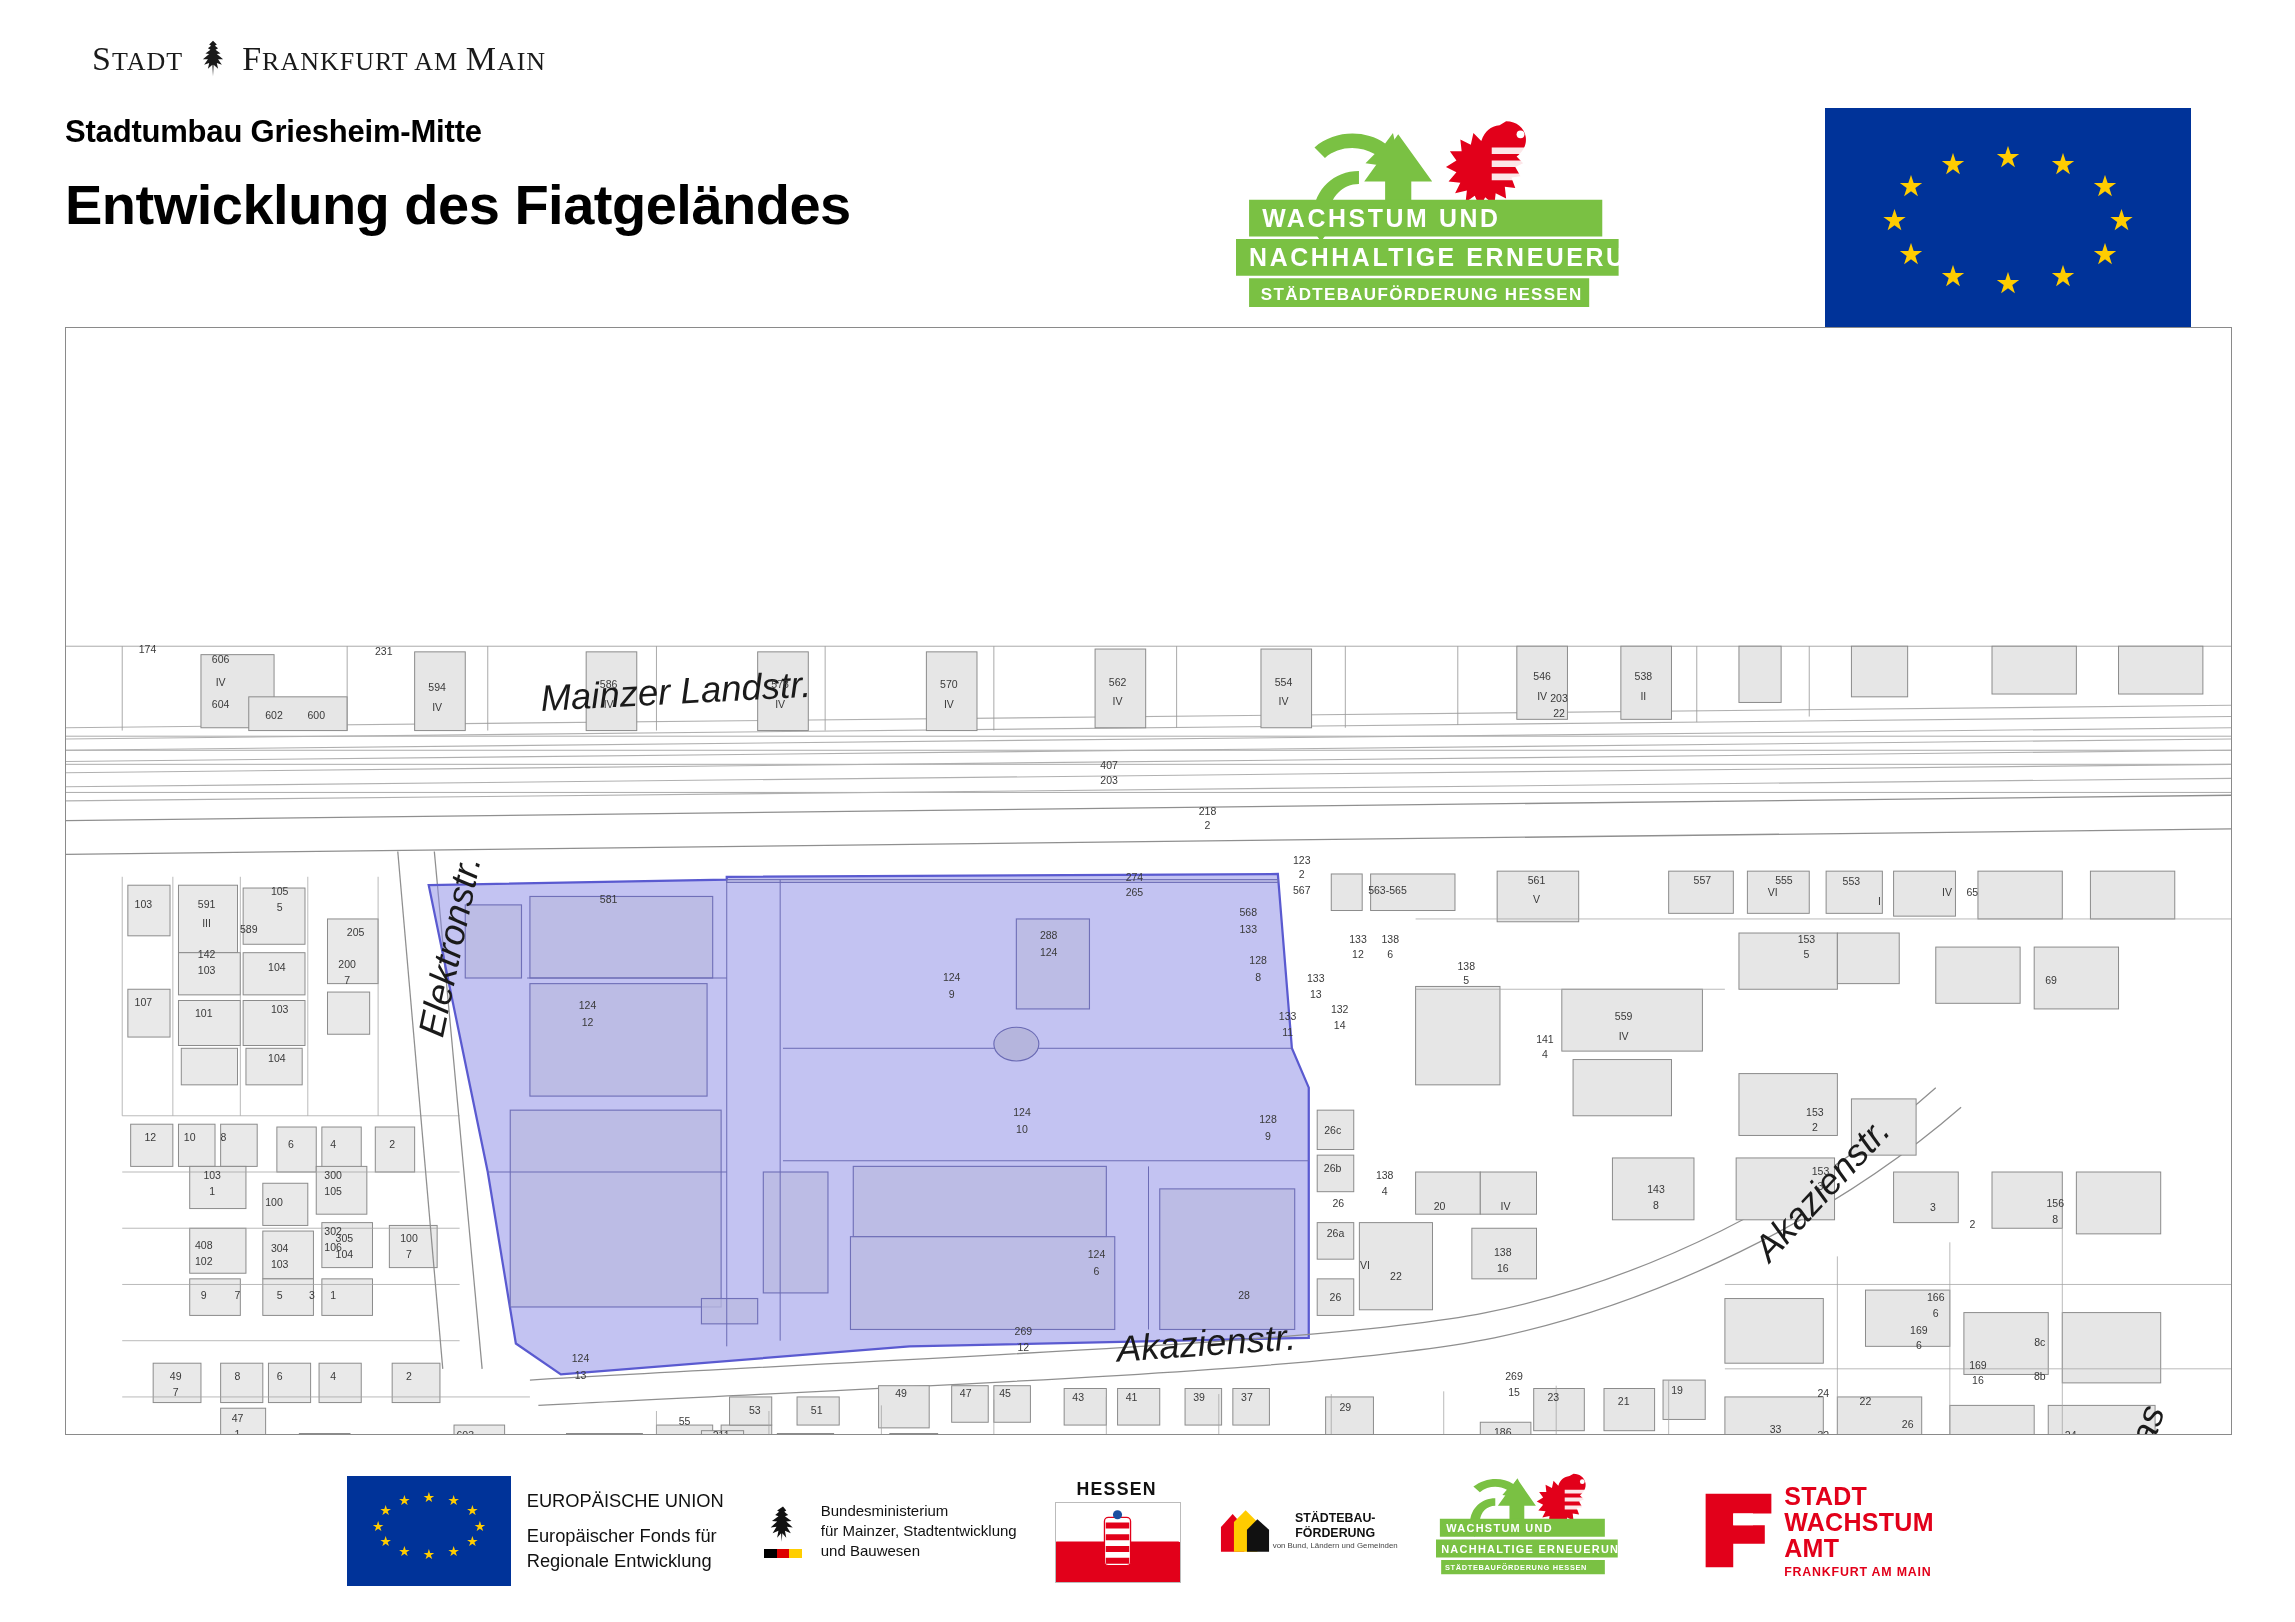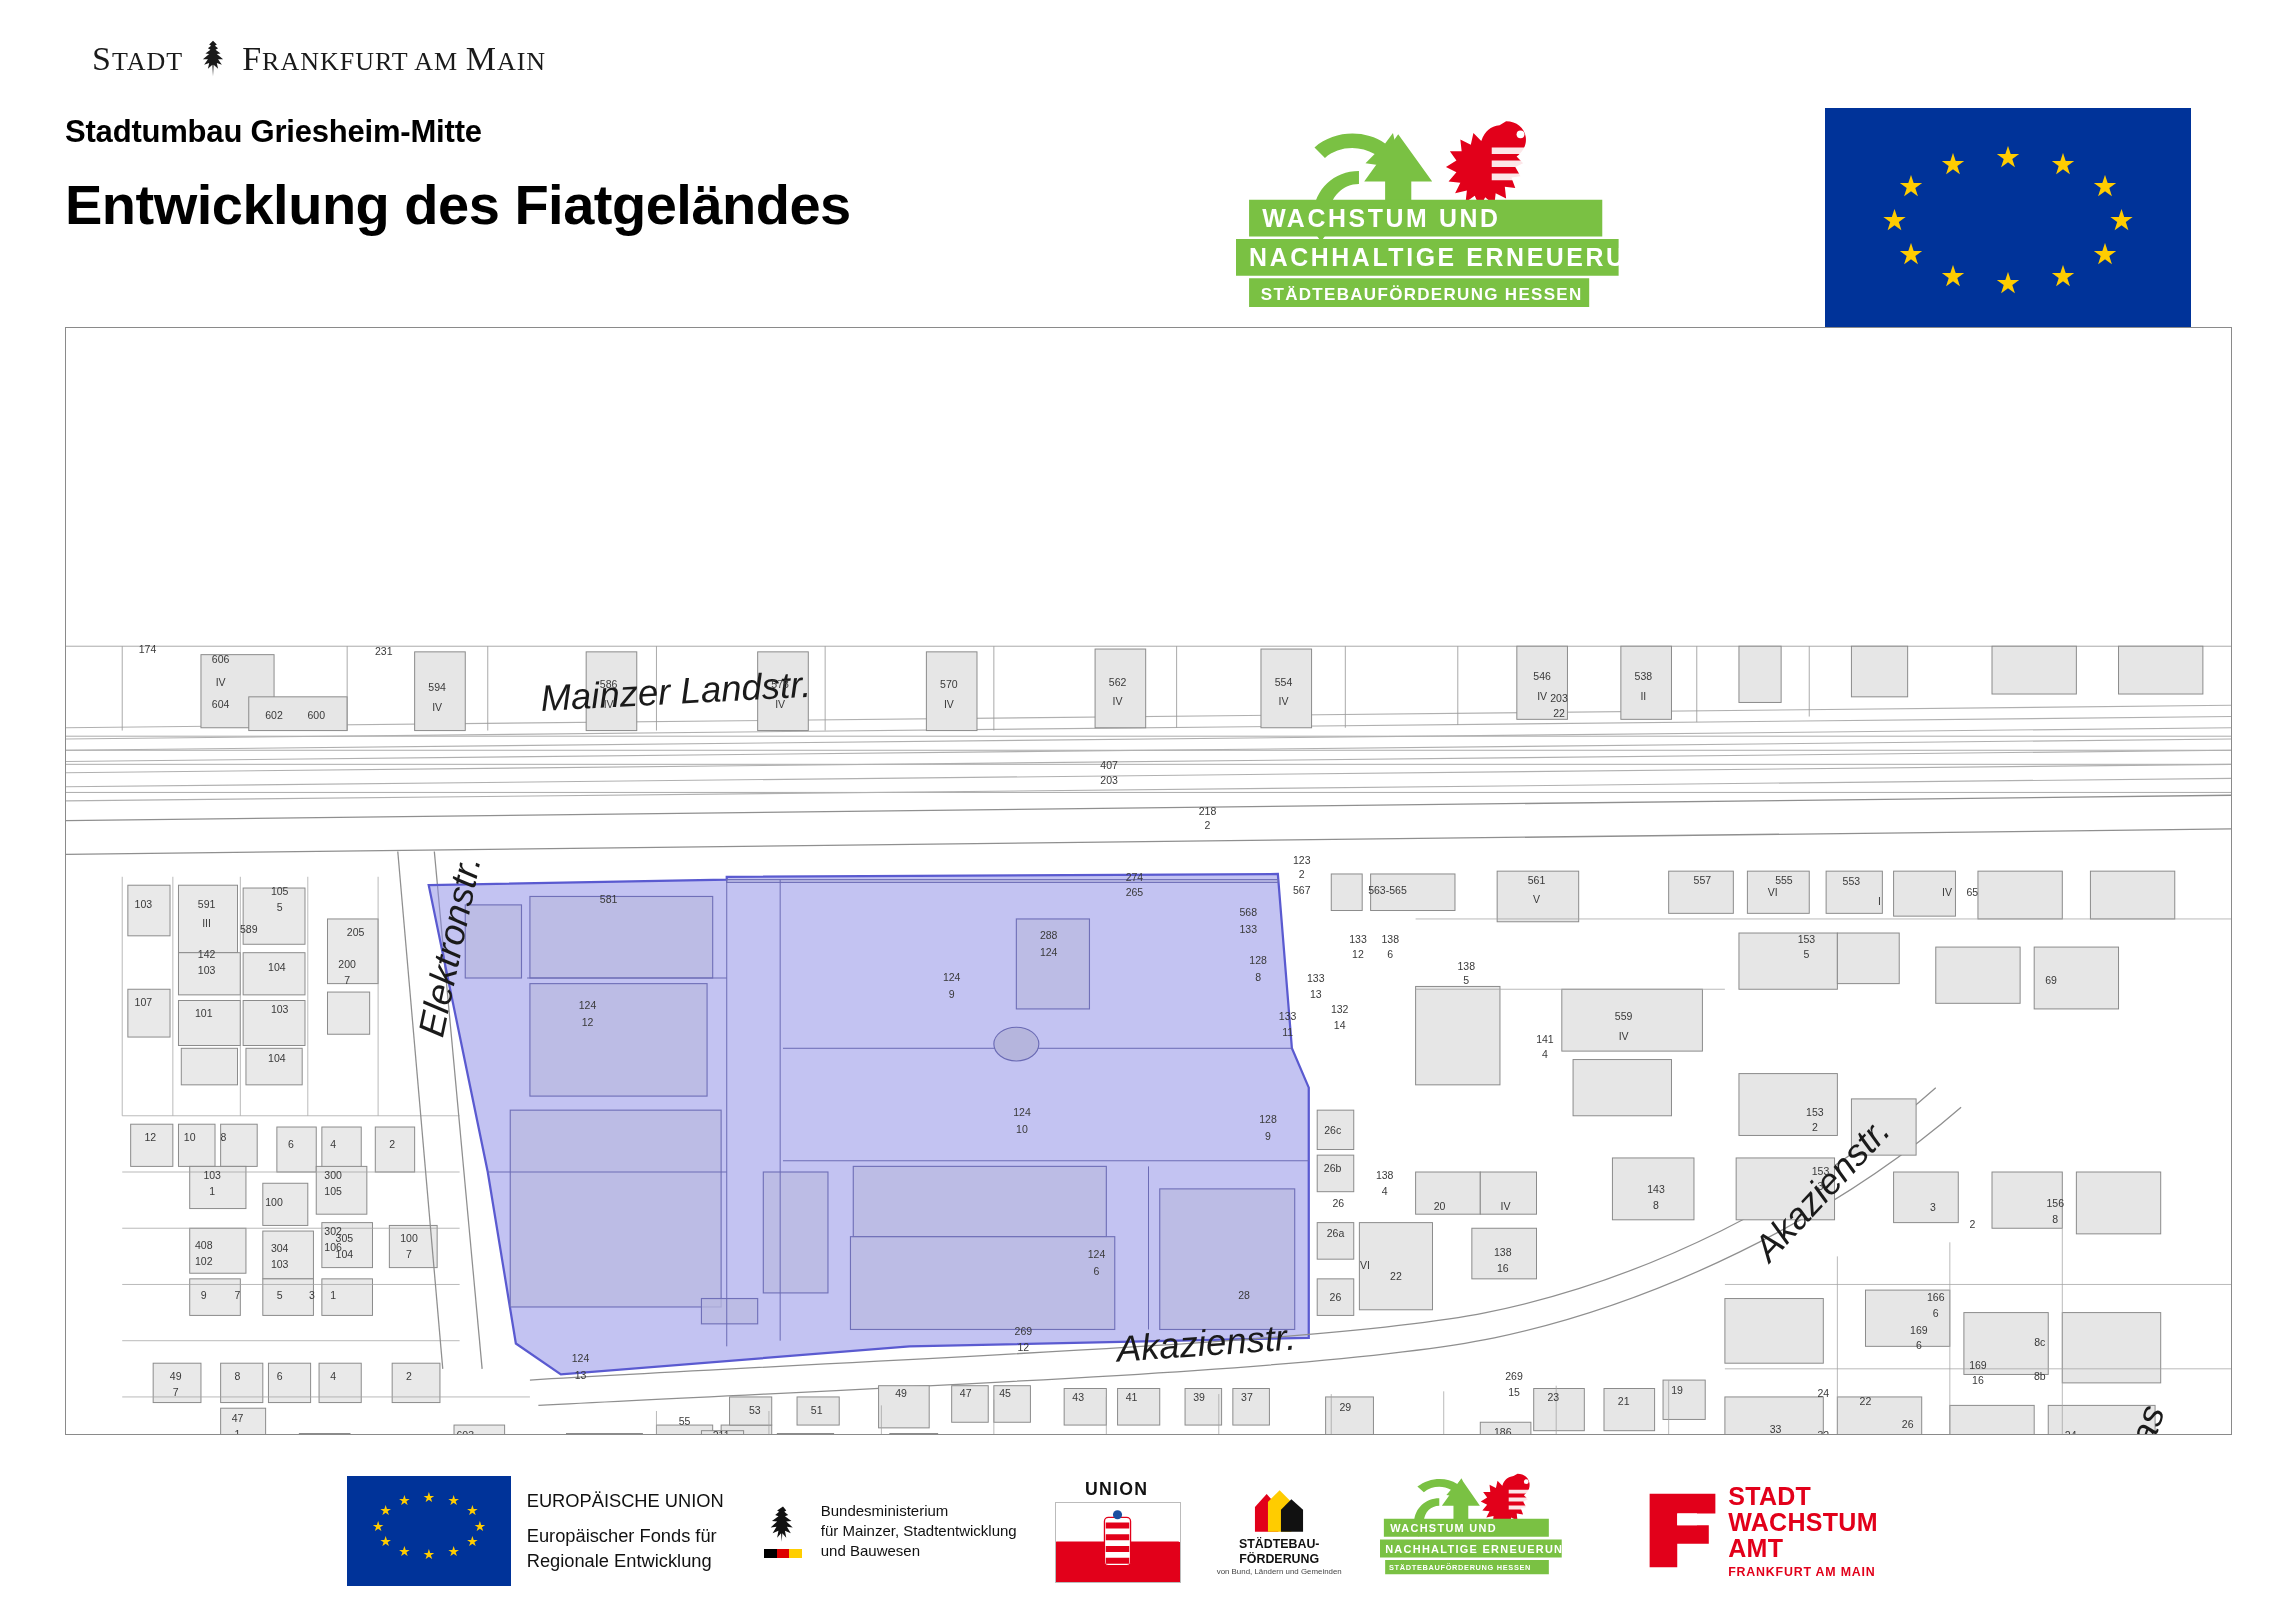--- a/index.html
+++ b/index.html
@@ -180,21 +180,21 @@
   .f-hessen .flag {
     width: 124px;
     height: 79px;
     background: linear-gradient(to bottom, #fff 0 50%, #E2001A 50% 100%);
     border: 0.7px solid #bbb;
     position: relative;
   }
 
   .f-staedtebau {
     display: flex;
-    flex-direction: column;
+    flex-direction: row;
     align-items: center;
     gap: 0;
   }
   .f-staedtebau .txt {
     font-size: 12.4px;
     font-weight: bold;
     line-height: 1.2;
     color: #111;
     text-align: center;
   }
@@ -902,21 +902,21 @@
         <div class="flagstripe"></div>
       </div>
       <div class="f-bmwsb-text" style="margin-left:6.5px">
         <div>Bundesministerium</div>
         <div>für Mainzer, Stadtentwicklung</div>
         <div>und Bauwesen</div>
       </div>
     </div>
 
     <div class="f-hessen">
-      <div class="hdr">UNION</div>
+      <div class="hdr">HESSEN</div>
       <div class="flag">
         <svg width="123" height="77" viewBox="0 0 188 118">
           <rect x="0" y="0" width="188" height="59" fill="#ffffff"></rect>
           <rect x="0" y="59" width="188" height="59" fill="#E2001A"></rect>
           <g transform="translate(74,22)">
             <rect x="0" y="0" width="40" height="74" rx="6" fill="#ffffff" stroke="#E2001A" stroke-width="2"></rect>
             <path d="M2 8 h36 v9 h-36 Z M2 26 h36 v9 h-36 Z M2 44 h36 v9 h-36 Z M2 62 h36 v9 h-36 Z" fill="#E2001A"></path>
             <circle cx="20" cy="-4" r="7" fill="#1a4fa0"></circle>
           </g>
         </svg>

